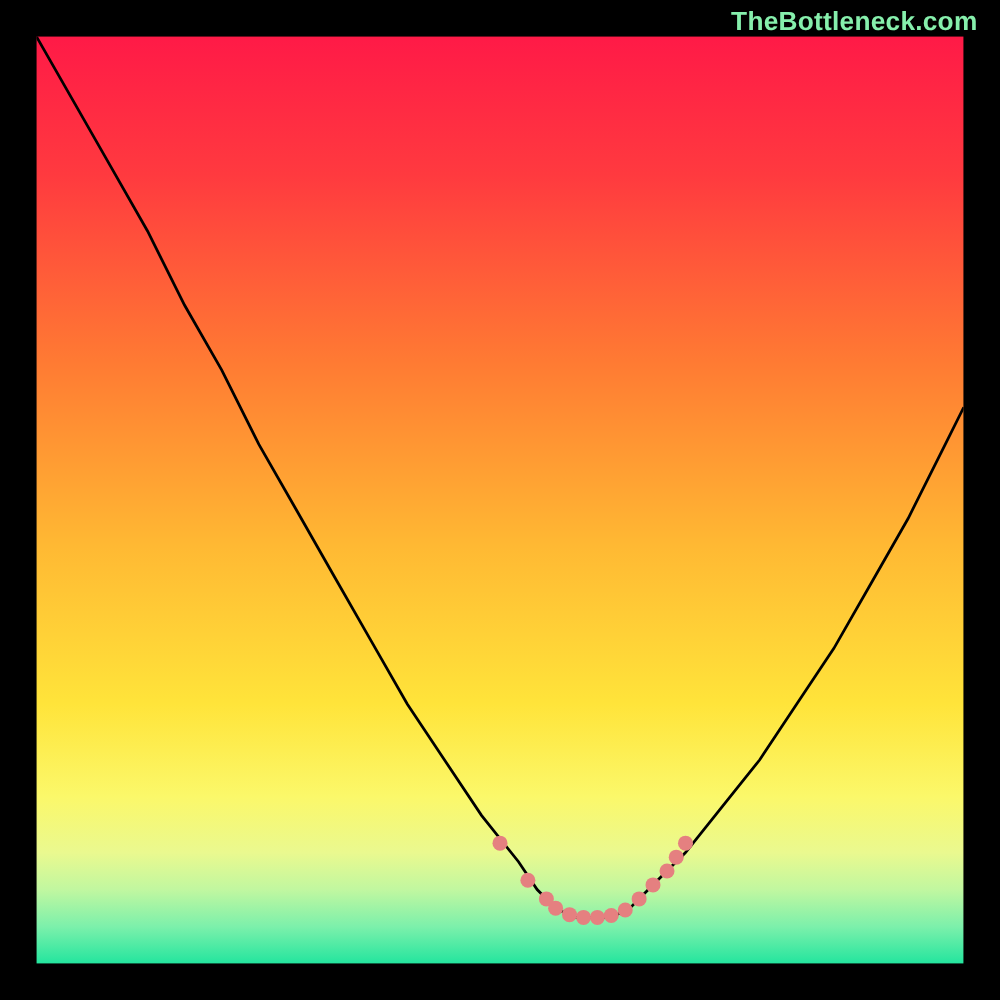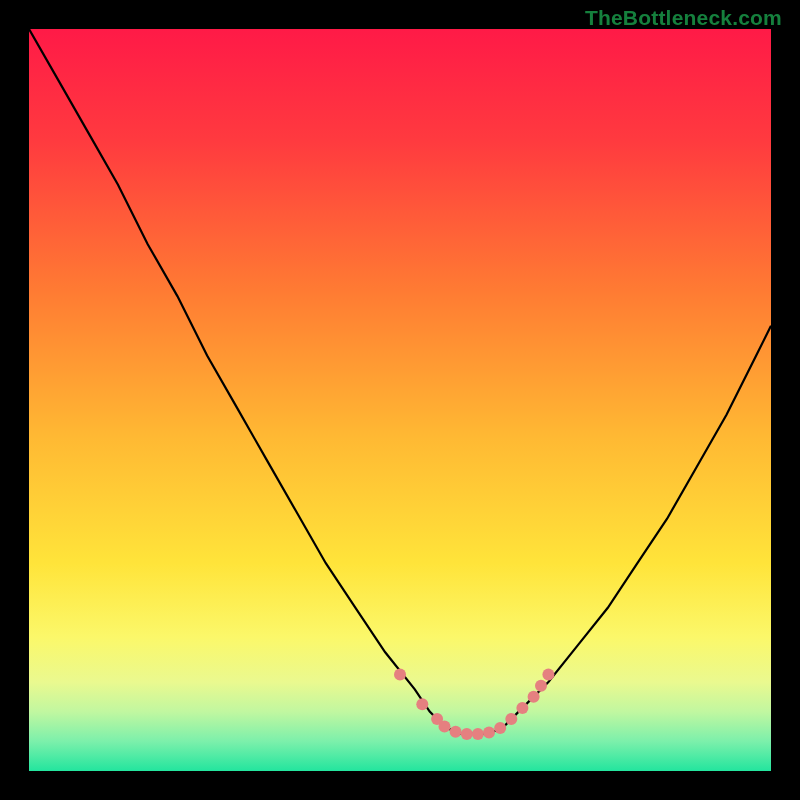--- a/index.html
+++ b/index.html
@@ -24,21 +24,21 @@
     top: 29px;
     left: 29px;
     width: 742px;
     height: 742px;
     overflow: hidden;
   }
   .watermark {
     position: absolute;
     top: 6px;
     right: 18px;
-    color: #15803d;
+    color: #86efac;
     font-size: 21px;
     font-weight: 600;
     letter-spacing: 0.2px;
   }
   svg {
     display: block;
   }
 </style>
 </head>
 <body>

